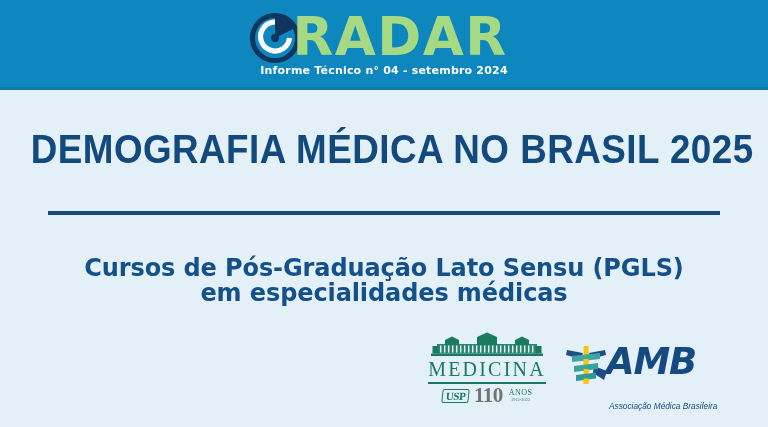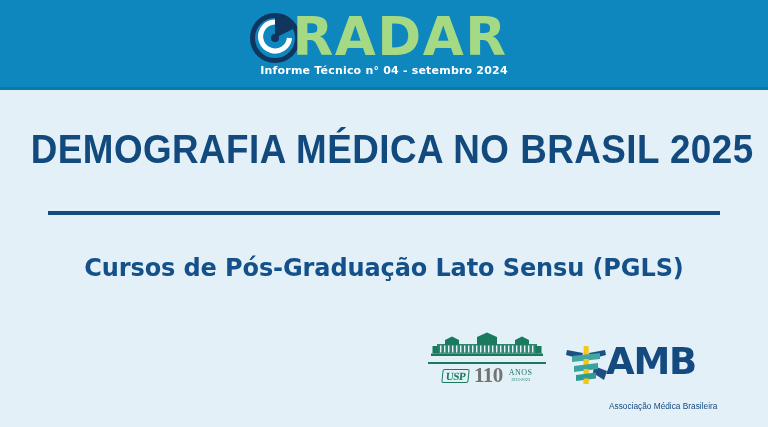--- a/index.html
+++ b/index.html
@@ -208,20 +208,21 @@
     margin-top: 1px;
   }
 
   
   .amb-logo {
     position: absolute;
     left: 152px;
     top: 12px;
     width: 168px;
     height: 58px;
+    font-style: italic;
   }
   .amb-symbol {
     position: absolute;
     left: 0;
     top: 0;
   }
   .amb-word {
     position: absolute;
     left: 42px;
     top: 1px;
@@ -273,20 +274,21 @@
 
     <div class="header-band-edge"></div>
   </div>
 
   <div class="main-title">DEMOGRAFIA MÉDICA NO BRASIL 2025</div>
 
   <div class="rule"></div>
 
   <div class="subtitle-block">
     <span class="subtitle-line">Cursos de Pós-Graduação Lato Sensu (PGLS)</span>
+    <span class="subtitle-line">em especialidades médicas</span>
   </div>
 
   <div class="logo-row">
 
     <div class="usp-logo">
 
       <span class="usp-building">
         <svg width="112" height="24" viewBox="0 0 112 24" xmlns="http://www.w3.org/2000/svg">
           <g fill="#1a7a5e">
 
@@ -329,20 +331,21 @@
 
             <rect x="84" y="8" width="14" height="5"></rect>
             <path d="M 84 8 L 91 4.5 L 98 8 Z"></path>
 
             <rect x="1.5" y="14" width="6" height="7.5"></rect>
             <rect x="104.5" y="14" width="6" height="7.5"></rect>
           </g>
         </svg>
       </span>
 
+      <div class="usp-word">MEDICINA</div>
 
       <div class="usp-divider"></div>
 
       <div class="usp-bottom">
         <span class="usp-badge">USP</span>
         <span class="usp-110">110</span>
         <span class="usp-anos-wrap">
           <span class="usp-anos">ANOS</span>
           <span class="usp-years">1913-2023</span>
         </span>

